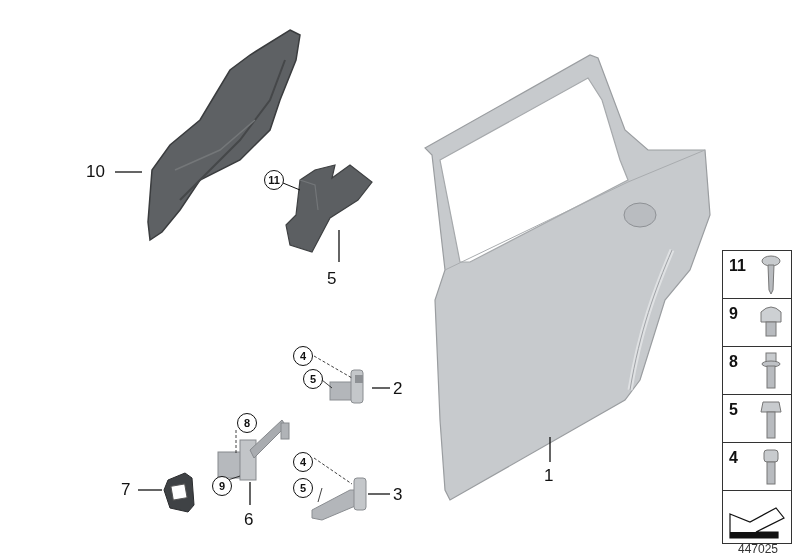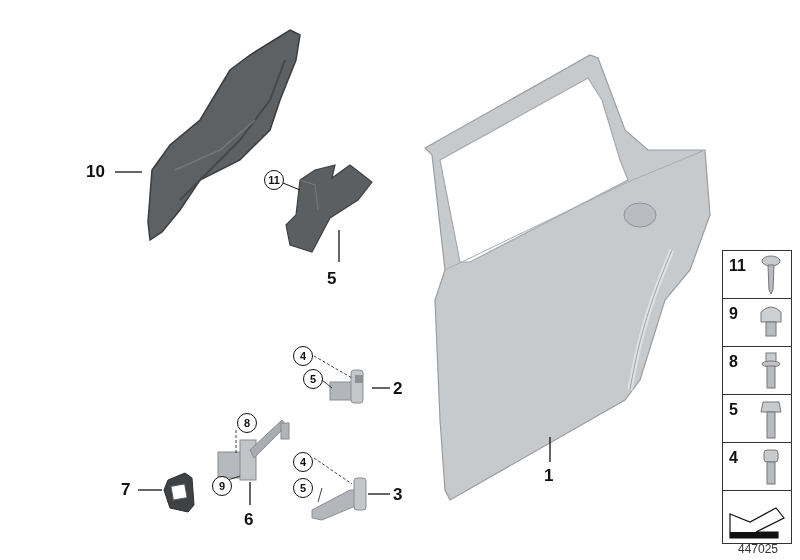--- a/index.html
+++ b/index.html
@@ -1,18 +1,18 @@
 <!DOCTYPE html>
 <html><head>
 <meta charset="utf-8">
 <style>
   html,body{margin:0;padding:0;background:#fff;}
   body{width:800px;height:560px;position:relative;overflow:hidden;font-family:"Liberation Sans",sans-serif;}
   .canvas{position:absolute;left:0;top:0;width:800px;height:560px;}
-  .label{position:absolute;font-weight:bold;font-size:17px;color:#111;line-height:1;}
+  .label{position:absolute;font-weight:normal;font-size:17px;color:#111;line-height:1;}
   .circ{position:absolute;width:18px;height:18px;border:1.3px solid #111;border-radius:50%;background:#fff;font-size:11px;font-weight:bold;text-align:center;line-height:18px;color:#111;}
   .legend{position:absolute;left:722px;top:250px;width:68px;border:1px solid #333;background:#fff;}
   .lg-cell{height:47px;border-bottom:1px solid #333;position:relative;}
   .lg-cell:last-child{border-bottom:none;height:52px;}
   .lg-num{position:absolute;left:6px;top:6px;font-weight:bold;font-size:16px;color:#111;}
   .lg-svg{position:absolute;left:34px;top:3px;}
   .imgid{position:absolute;left:738px;top:542px;font-size:12px;color:#333;}
 </style>
 </head>
 <body>

